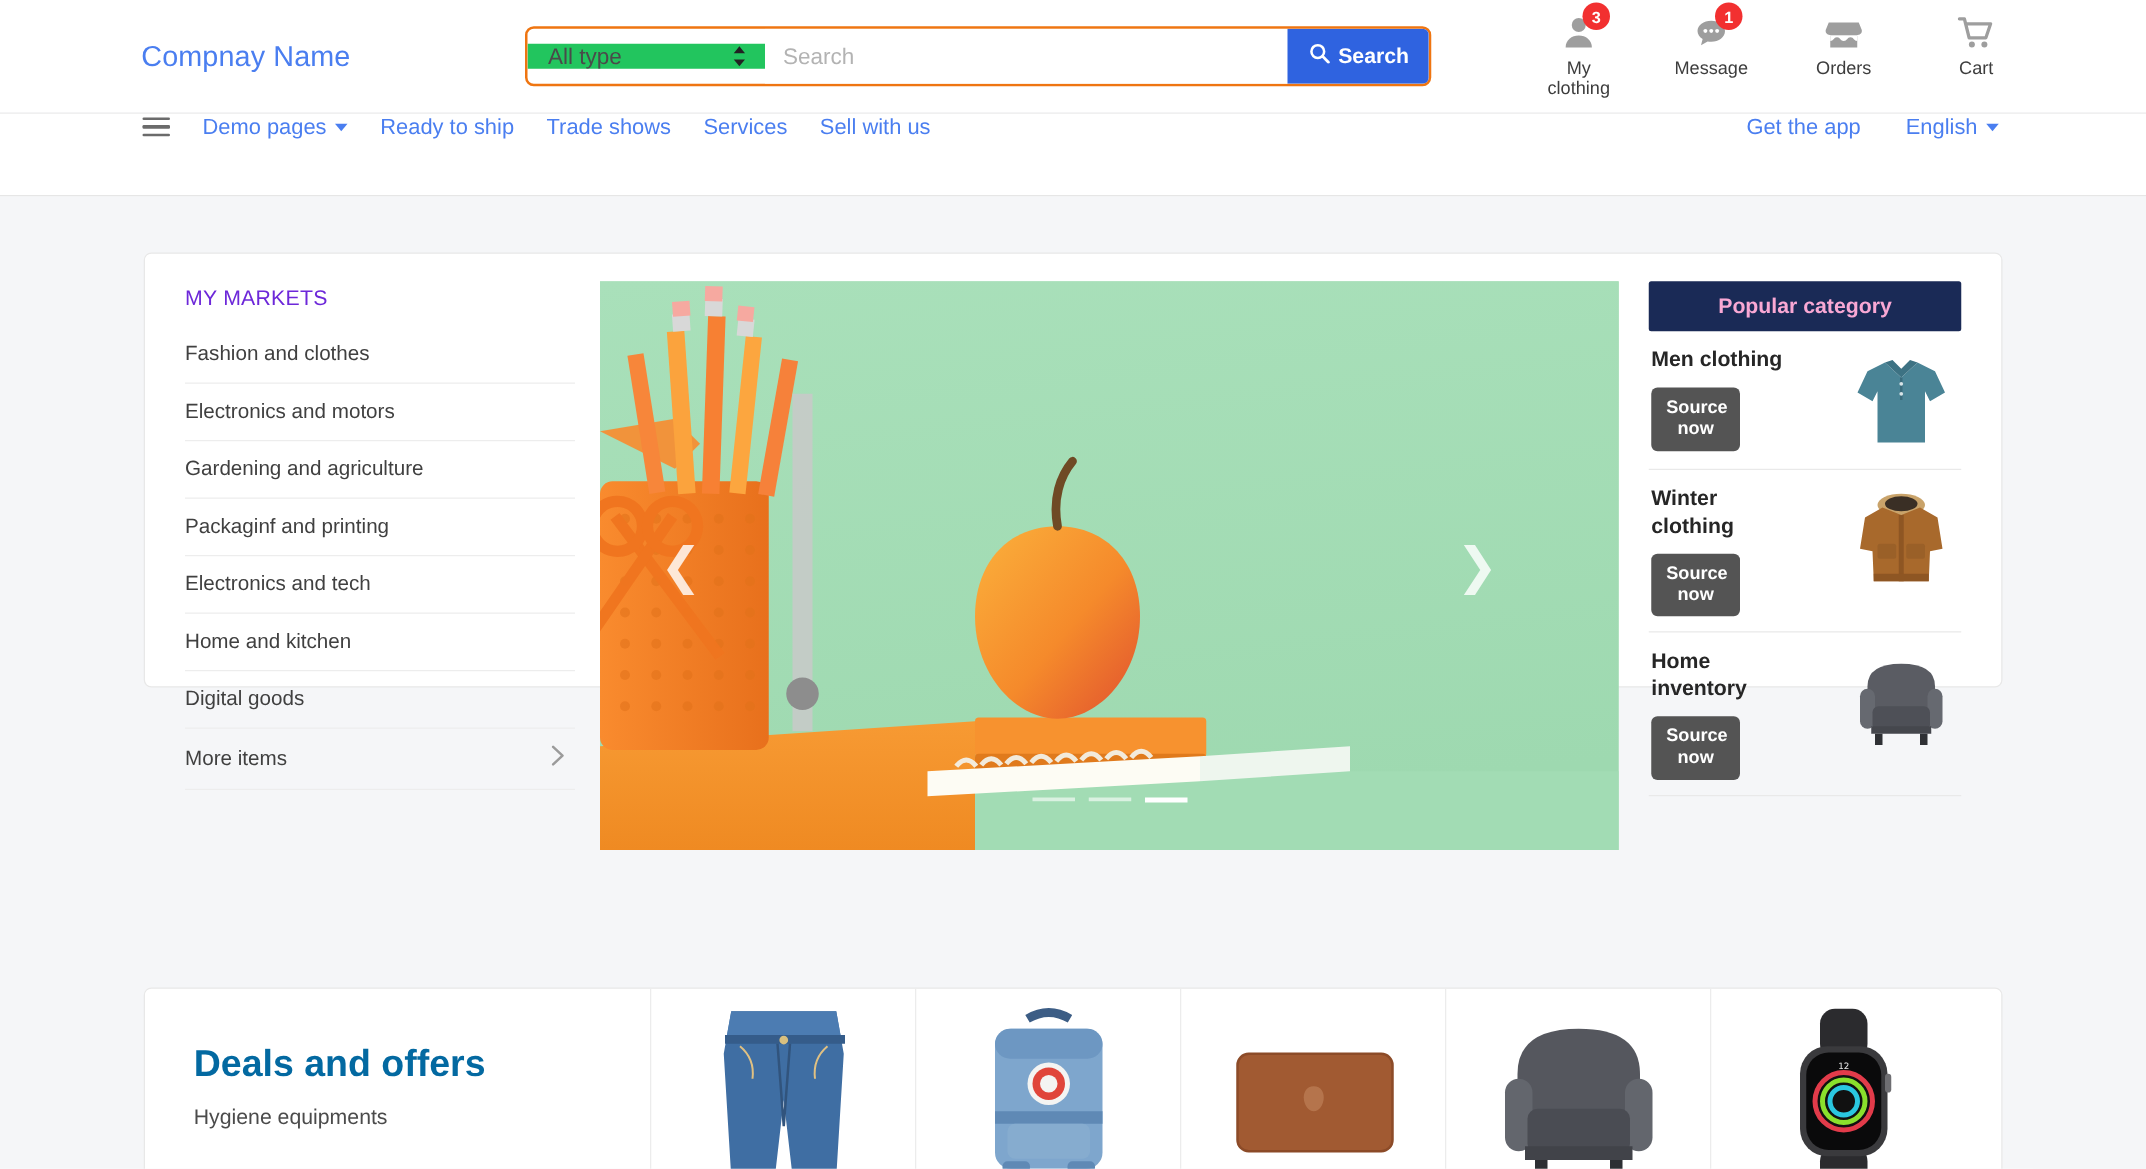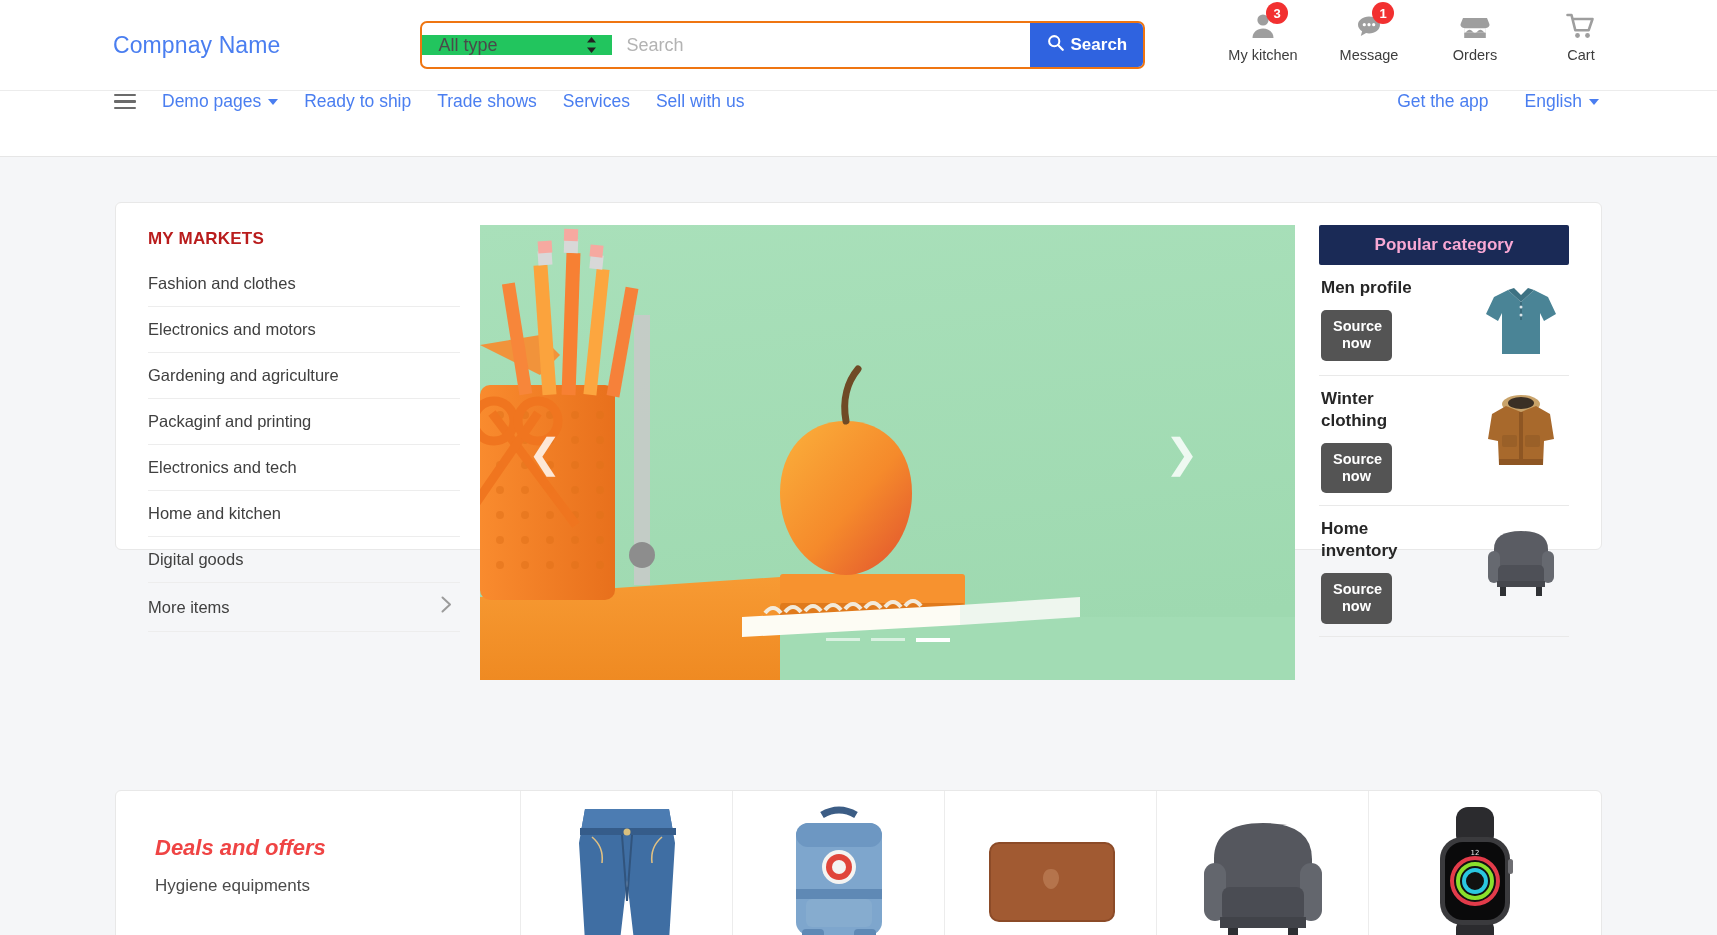--- a/index.html
+++ b/index.html
@@ -102,21 +102,21 @@
   
   .main-card {
     position: absolute; left: 115px; top: 202px;
     width: 1487px; height: 348px;
     background: #fff; border: 1px solid #e8e8e8; border-radius: 6px;
     display: flex; padding: 22px 24px;
   }
   
   .markets { width: 320px; padding-left: 8px; }
   .markets-title {
-    font-size: 17px; font-weight: bold; color: #b91c1c;
+    font-size: 17px; font-weight: normal; color: #6d28d9;
     letter-spacing: .2px; margin: 4px 0 12px 0;
   }
   .market-item {
     font-size: 16.5px; color: #404040; padding: 13px 0 13px 0;
     border-bottom: 1px solid #ededed; cursor: pointer;
     display: flex; align-items: center; justify-content: space-between;
   }
   .market-item:first-of-type { border-top: none; }
   .chev-r { color: #9b9b9b; font-size: 17px; padding-right: 8px; }
 
@@ -164,21 +164,21 @@
   .pop-img { width: 92px; height: 86px; display: flex; align-items: center; justify-content: center; }
 
   
   .deals-card {
     position: absolute; left: 115px; top: 790px;
     width: 1487px; height: 190px;
     background: #fff; border: 1px solid #e8e8e8; border-radius: 6px;
     display: flex; overflow: hidden;
   }
   .deals-left { width: 404px; padding: 44px 0 0 39px; }
-  .deals-title { font-size: 22px; font-weight: bold; color: #ef4444; font-style: italic; }
+  .deals-title { font-size: 30px; font-weight: bold; color: #0369a1; }
   .deals-sub { font-size: 17px; color: #4b4b4b; margin-top: 15px; }
   .deal-cell {
     width: 212px; border-left: 1px solid #ececec;
     display: flex; align-items: flex-start; justify-content: center;
     padding-top: 10px; cursor: pointer;
   }
   .deal-img { width: 160px; height: 170px; display: flex; align-items: flex-start; justify-content: center; }
 
   
   svg.prod { display: block; }
@@ -221,21 +221,21 @@
       <div class="hdr-item">
         <div class="hdr-ico-box">
           <span class="hdr-ico">
             <svg width="30" height="30" viewBox="0 0 30 30">
               <circle cx="15" cy="9" r="5.6" fill="#9e9e9e"></circle>
               <path d="M4.5 27c0-6 4.8-9.6 10.5-9.6S25.5 21 25.5 27z" fill="#9e9e9e"></path>
             </svg>
           </span>
           <span class="badge">3</span>
         </div>
-        <div class="hdr-label">My kitchen</div>
+        <div class="hdr-label">My clothing</div>
       </div>
 
       <div class="hdr-item">
         <div class="hdr-ico-box">
           <span class="hdr-ico">
             <svg width="30" height="30" viewBox="0 0 30 30">
               <path d="M15 5.5c-6.1 0-11 3.7-11 8.3 0 2.6 1.6 4.9 4.1 6.4l-1.3 4.9 5.3-3c.9.2 1.9.3 2.9.3 6.1 0 11-3.7 11-8.6S21.1 5.5 15 5.5z" fill="#9e9e9e"></path>
               <circle cx="10.3" cy="13.7" r="1.6" fill="#fff"></circle>
               <circle cx="15" cy="13.7" r="1.6" fill="#fff"></circle>
               <circle cx="19.7" cy="13.7" r="1.6" fill="#fff"></circle>
@@ -455,21 +455,21 @@
         <i></i>
         <i class="on"></i>
       </div>
     </div>
 
     <div class="popular">
       <div class="pop-head">Popular category</div>
 
       <div class="pop-row">
         <div class="pop-txt">
-          <div class="pop-name">Men profile</div>
+          <div class="pop-name">Men clothing</div>
           <button class="src-btn">Source now</button>
         </div>
         <div class="pop-img">
           <svg class="prod" width="86" height="80" viewBox="0 0 86 80">
             <path d="M30 10 L16 17 L8 34 L20 41 L24 33 L24 74 L62 74 L62 33 L66 41 L78 34 L70 17 L56 10 L43 22 Z" fill="#4a8496"></path>
             <path d="M30 10 L43 22 L56 10 L50 8 L43 15 L36 8 Z" fill="#3d7283"></path>
             <line x1="43" y1="22" x2="43" y2="40" stroke="#3a6b7c" stroke-width="2"></line>
             <circle cx="43" cy="27" r="1.5" fill="#d7e3e7"></circle>
             <circle cx="43" cy="35" r="1.5" fill="#d7e3e7"></circle>
           </svg>

